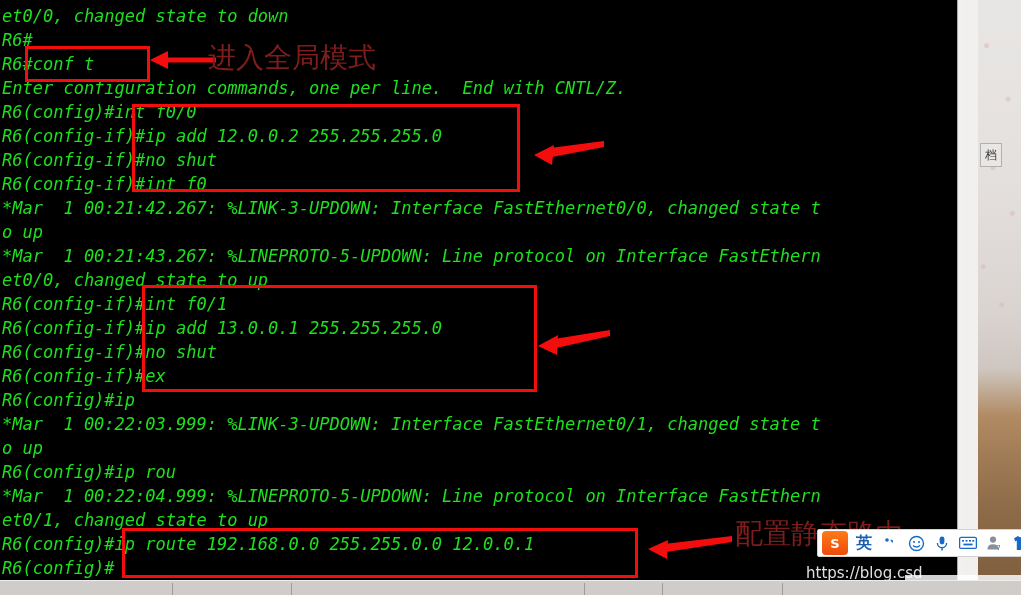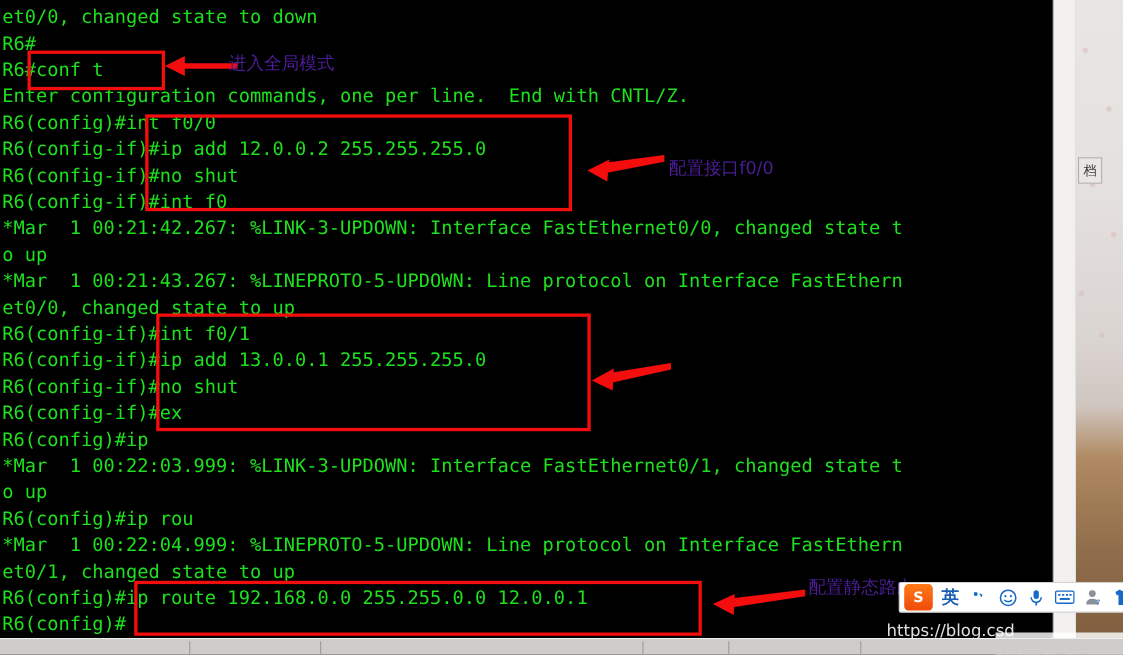--- a/index.html
+++ b/index.html
@@ -88,44 +88,44 @@
     position: absolute;
     left: 2px; top: 4px;
     width: 980px;
     color: #1ee01e;
     font-family: "DejaVu Sans Mono", "Liberation Mono", monospace;
     font-size: 17px;
     line-height: 24px;
     letter-spacing: 0px;
     white-space: pre;
   }
-  .term-lines div { height: 24px; }
+  .term-lines div { height: 24px; font-style: italic; }
 
   
   .anno-box {
     position: absolute;
     border: 3px solid #f40d0d;
     box-sizing: border-box;
     background: transparent;
   }
   #box-conf-t  { left: 25px;  top: 46px;  width: 125px; height: 36px; }
   #box-f00     { left: 132px; top: 104px; width: 388px; height: 88px; }
   #box-f01     { left: 142px; top: 285px; width: 395px; height: 107px; }
   #box-route   { left: 122px; top: 528px; width: 516px; height: 50px; }
 
   
   .arrow { position: absolute; }
   .arrow svg { display: block; overflow: visible; }
 
   
   .anno-label {
     position: absolute;
-    color: #4c1d95;
+    color: #7f1d1d;
     font-family: "DejaVu Sans", "Liberation Sans", sans-serif;
-    font-size: 16px;
+    font-size: 28px;
     line-height: 22px;
     white-space: nowrap;
   }
   #lbl-conf-t { left: 208px; top: 47px; }
   #lbl-f00    { left: 608px; top: 142px; }
   #lbl-f01    { left: 612px; top: 331px; }
   #lbl-route  { left: 735px; top: 523px; }
 
   
   .ime-bar {
@@ -254,21 +254,20 @@
   </div>
 
   <div class="arrow" style="left:648px; top:536px;">
     <svg width="84" height="24" viewBox="0 0 84 24">
       <polygon points="0,13 20,4 19,23" fill="#f40d0d"></polygon>
       <polygon points="16,8 84,0 84,6 18,16" fill="#f40d0d"></polygon>
     </svg>
   </div>
 
   <div class="anno-label" id="lbl-conf-t">进入全局模式</div>
-  <div class="anno-label" id="lbl-f00">配置接口f0/0</div>
   <div class="anno-label" id="lbl-route">配置静态路由</div>
 
   <div class="ime-bar">
     <div class="ime-logo">S</div>
     <div class="ime-lang">英</div>
     <div class="ime-item">
       <svg class="ime-icon-svg" width="16" height="16" viewBox="0 0 16 16">
         <circle cx="5" cy="5" r="1.8" fill="#1769c8"></circle>
         <path d="M9 4.5 q3 0.5 1.6 3.2 l-1.4 -0.6 q0.9 -1.3 -0.9 -1.6 z" fill="#1769c8"></path>
       </svg>

